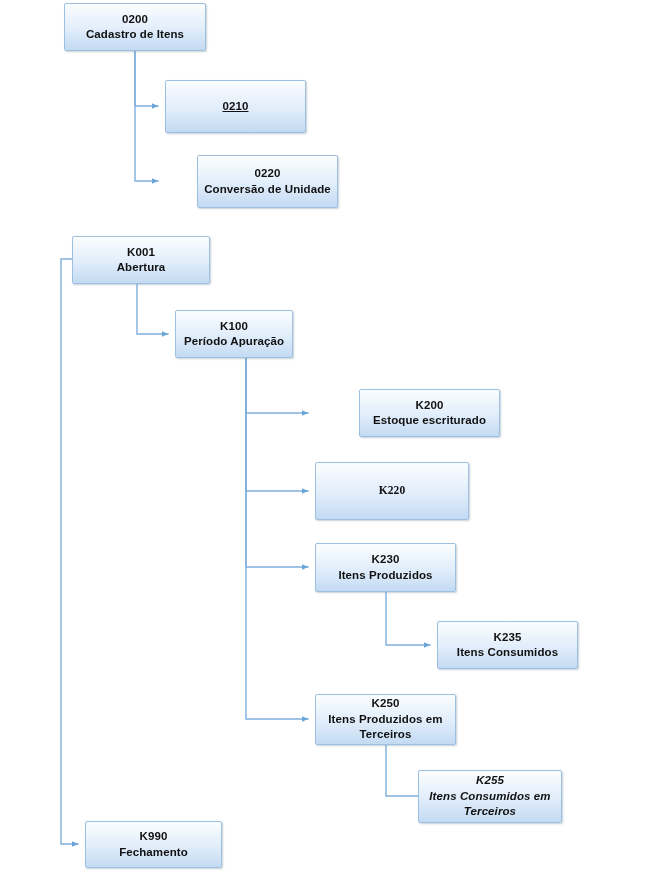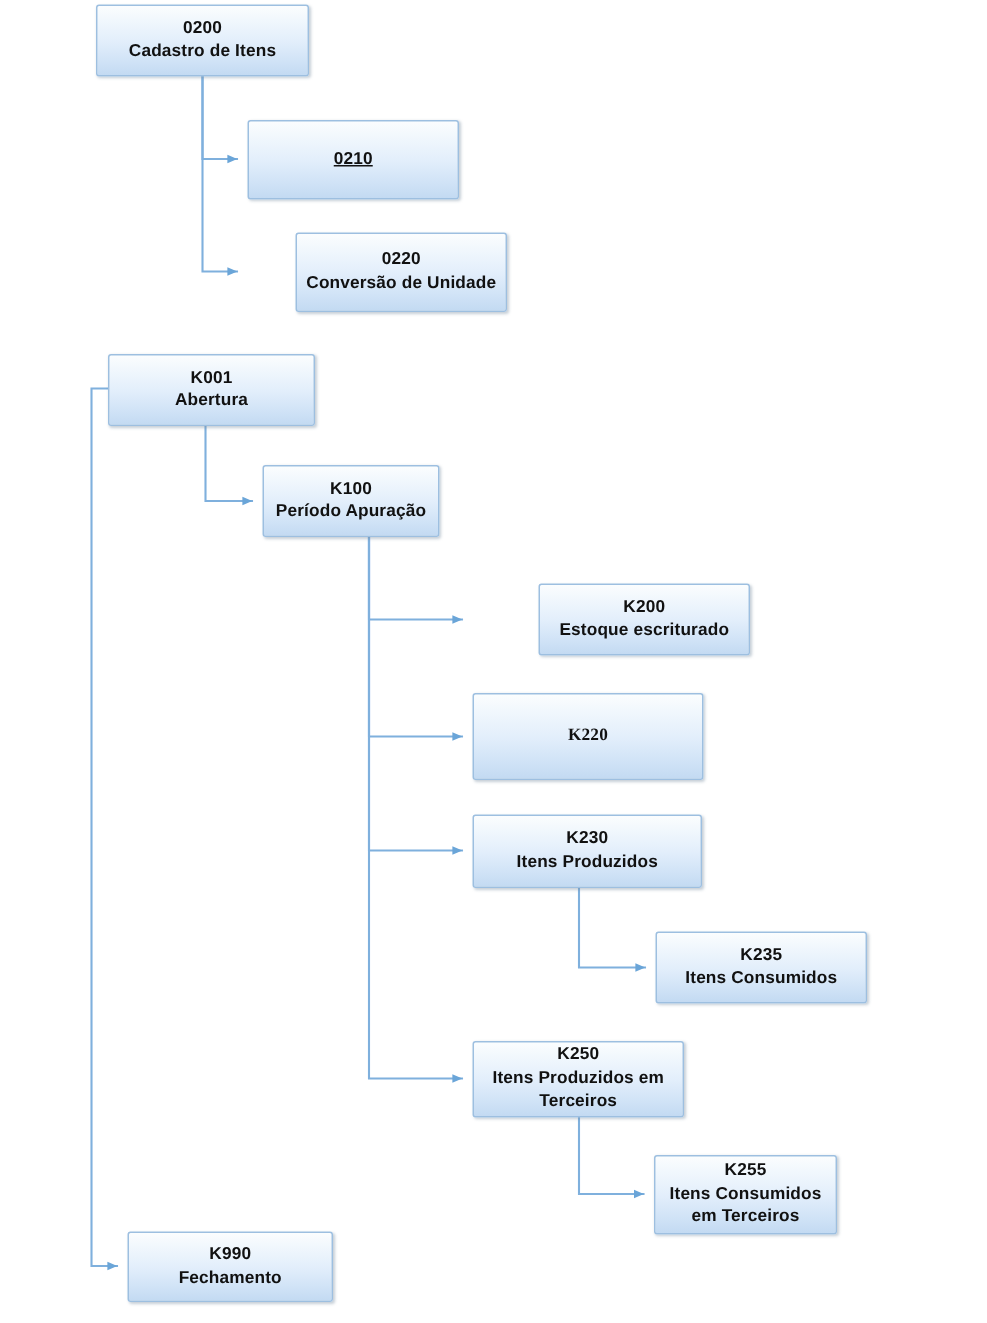--- a/index.html
+++ b/index.html
@@ -94,33 +94,33 @@
         <span class="code">K100</span>
         <span class="label">Período Apuração</span>
       </div>
       <div class="node" style="left: 315px; top: 389px; width: 141px; height: 48px; margin-left: 44px;">
         <span class="code">K200</span>
         <span class="label">Estoque escriturado</span>
       </div>
       <div class="node" style="left: 315px; top: 462px; width: 154px; height: 58px; font-family: Liberation Serif, serif;">
         <span class="code">K220</span>
       </div>
-      <div class="node" style="left: 315px; top: 543px; width: 153px; height: 49px;">
+      <div class="node" style="left: 315px; top: 543px; width: 141px; height: 49px;">
         <span class="code">K230</span>
         <span class="label">Itens Produzidos</span>
       </div>
       <div class="node" style="left: 437px; top: 621px; width: 141px; height: 48px;">
         <span class="code">K235</span>
         <span class="label">Itens Consumidos</span>
       </div>
       <div class="node" style="left: 315px; top: 694px; width: 141px; height: 51px;">
         <span class="code">K250</span>
         <span class="label">Itens Produzidos em Terceiros</span>
       </div>
-      <div class="node" style="left: 436px; top: 770px; width: 122px; height: 53px;">
+      <div class="node" style="left: 418px; top: 770px; width: 144px; height: 53px; font-style: italic;">
         <span class="code">K255</span>
         <span class="label">Itens Consumidos em Terceiros</span>
       </div>
       <div class="node" style="left: 85px; top: 821px; width: 137px; height: 47px;">
         <span class="code">K990</span>
         <span class="label">Fechamento</span>
       </div>
     </div>
 
 </div>

